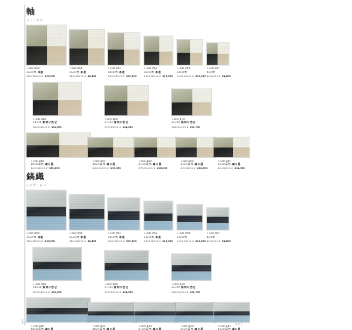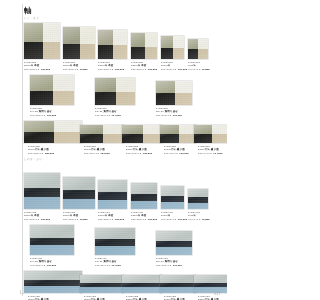--- a/index.html
+++ b/index.html
@@ -273,20 +273,21 @@
           </div>
           <div class="lab" style="left: 174px; top: 24px;">
             <div class="l1">T-NO.884</div>
             <div class="l2">21cm長角 <b>盛り皿</b></div>
             <div class="l3">210×90×1.2 &nbsp;<b>¥14,000</b></div>
           </div>
         </div>
       </div>
       <div class="section" style="top: 156px; width: 198px;">
         <div class="sec-head">
+          <div class="sec-title">鎬織</div>
           <div class="sec-sub">しのぎ・おり</div>
         </div>
         <div class="row" style="position: absolute; left: 0px; top: 17px; width: 198px;">
           <div class="cell" style="left: 0px; top: 0px;">
             <div class="sw" style="width: 36px; height: 36px;">
               <div class="b top" style="background: rgb(188, 197, 194);"></div>
               <div class="b mid" style="background: rgb(32, 38, 42);"></div>
               <div class="b bot" style="background: rgb(142, 176, 197);"></div>
               <div class="bandgrain"></div>
               <div class="sheen"></div>

